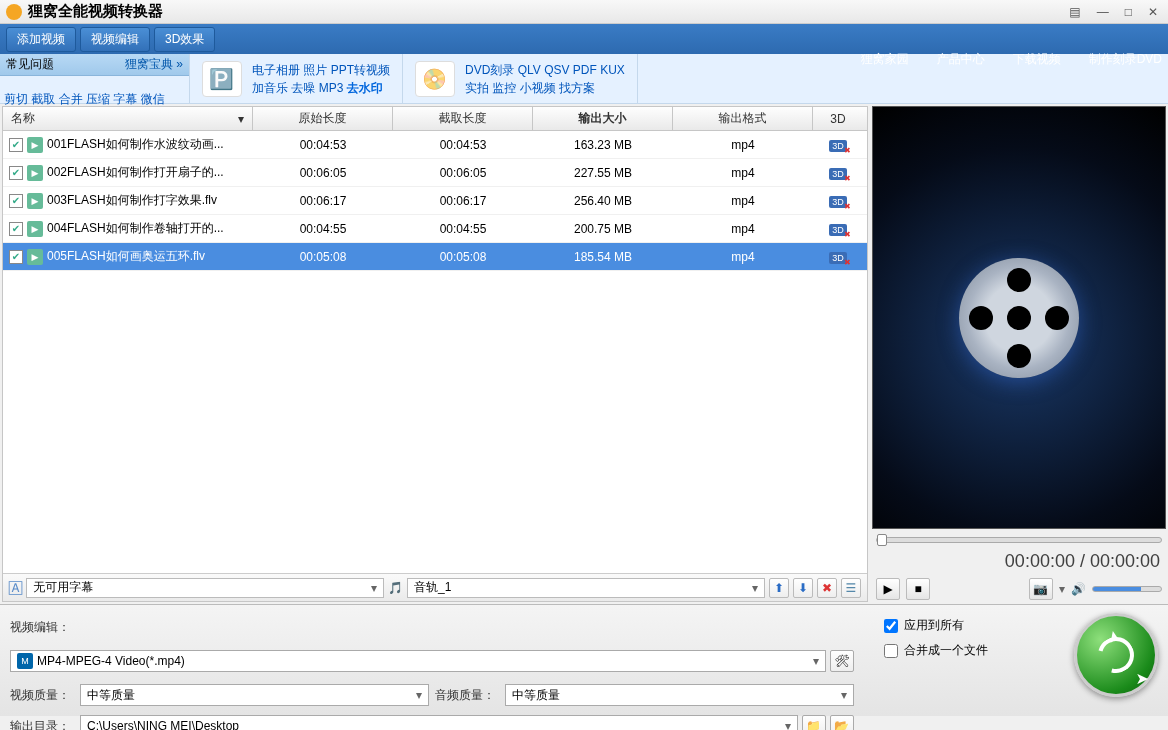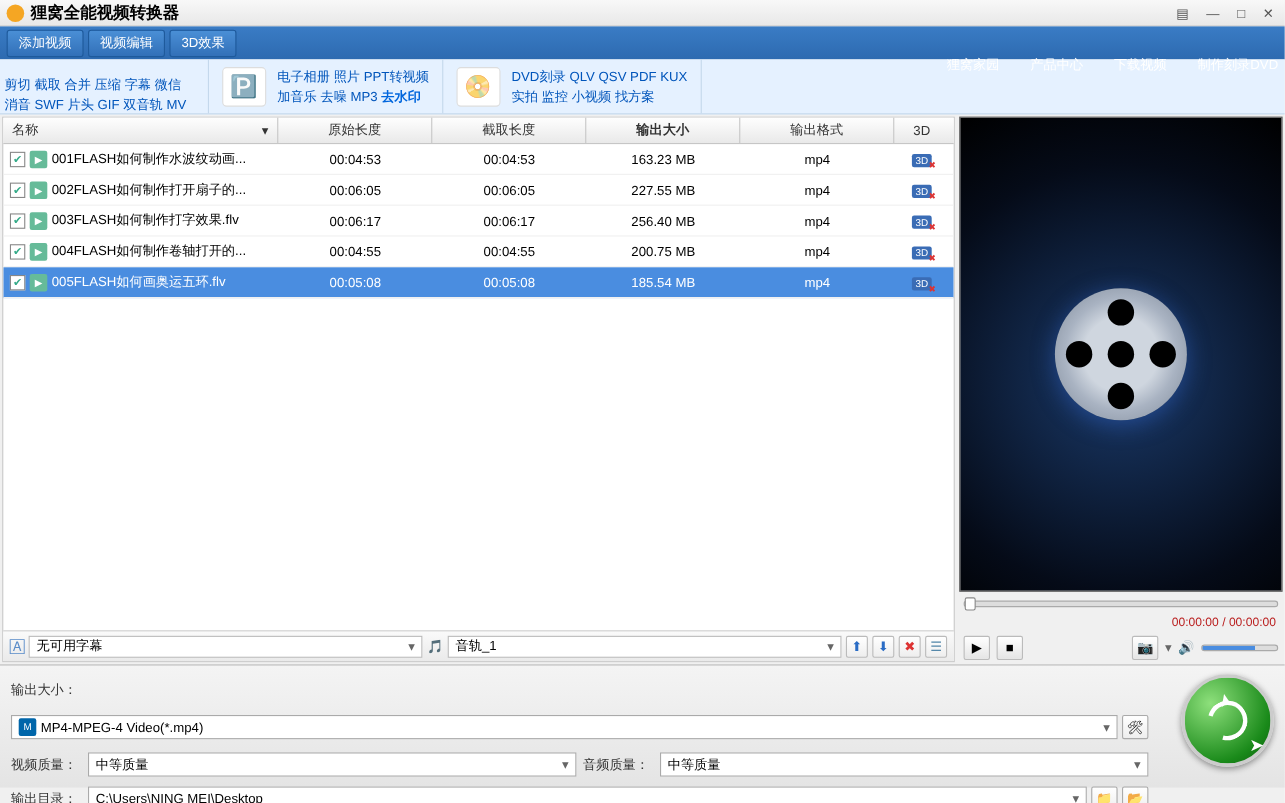--- a/index.html
+++ b/index.html
@@ -61,21 +61,21 @@
 .preview .reel { width: 120px; height: 120px; border-radius: 60px; background: radial-gradient(circle,#cfd6df 40%,#a9b3c2 60%,#7a8594); position: relative; box-shadow: 0 4px 20px rgba(50,100,200,.5); }
 .preview .reel .hole { width: 24px; height: 24px; border-radius: 12px; background: #000; position: absolute; }
 .preview .reel .h1 { top: 10px; left: 48px; }
 .preview .reel .h2 { top: 48px; left: 10px; }
 .preview .reel .h3 { top: 48px; right: 10px; }
 .preview .reel .h4 { bottom: 10px; left: 48px; }
 .preview .reel .h5 { top: 48px; left: 48px; }
 .seekbar { height: 14px; display: flex; align-items: center; padding: 0 4px; }
 .seekbar .track { flex: 1; height: 6px; background: #ddd; border: 1px solid #aaa; border-radius: 3px; position: relative; }
 .seekbar .thumb { width: 10px; height: 12px; background: #fff; border: 1px solid #888; border-radius: 2px; position: absolute; left: 0; top: -4px; }
-.timebar { text-align: right; color: #b91c1c; font-size: 11px; padding-right: 6px; }
+.timebar { text-align: right; color: #404040; font-size: 18px; padding-right: 6px; }
 .playctrls { height: 26px; display: flex; align-items: center; gap: 6px; padding: 0 4px; }
 .playctrls .pb { width: 24px; height: 22px; border: 1px solid #bbb; background: linear-gradient(#fff,#e5e5e5); display: flex; align-items: center; justify-content: center; cursor: pointer; border-radius: 2px; }
 .playctrls .vol { width: 70px; height: 6px; background: linear-gradient(to right,#4a8de0 70%,#ddd 70%); border: 1px solid #aaa; border-radius: 3px; }
 
 .footer { height: 112px; background: linear-gradient(#f4f4f4, #e4e4e4); border-top: 1px solid #bbb; display: flex; padding: 8px 10px; gap: 30px; }
 .footer .col1 { flex: 1; display: grid; grid-template-columns: 64px 1fr 64px 1fr; grid-template-rows: 28px 28px 28px; gap: 6px 6px; align-items: center; }
 .footer .lbl { color: #333; text-align: right; padding-right: 4px; }
 .footer .fsel { height: 22px; border: 1px solid #aaa; background: #fff; display: flex; align-items: center; padding: 0 6px; cursor: pointer; }
 .footer .fsel .drop { margin-left: auto; color: #666; }
 .footer .fsel .ic { width: 16px; height: 16px; background: #06a; margin-right: 4px; display:inline-flex; color:#fff; font-size:9px; align-items:center; justify-content:center; border-radius:2px;}
@@ -115,20 +115,24 @@
   <div class="links">
     <a>狸窝家园</a>
     <a>产品中心</a>
     <a>下载视频</a>
     <a>制作刻录DVD</a>
   </div>
 </div>
 
 <div class="features">
   <div class="faq">
+    <div class="hdr">
+      <span>常见问题</span>
+      <a>狸窝宝典 »</a>
+    </div>
     <div class="body">
       <div>剪切 截取 合并 压缩 字幕 微信</div>
       <div>消音 SWF 片头 GIF 双音轨 MV</div>
     </div>
   </div>
   <div class="group">
     <div class="icon" style="background:#fff;border:1px solid #ddd;">🅿️</div>
     <div class="txt">
       <div>电子相册 照片 PPT转视频</div>
       <div><span>加音乐 去噪 MP3 </span><span class="bold">去水印</span></div>
@@ -259,21 +263,21 @@
       <div class="pb">📷</div>
       <span style="color:#666;">▾</span>
       <span style="color:#3a7cc5;">🔊</span>
       <div class="vol"></div>
     </div>
   </div>
 </div>
 
 <div class="footer">
   <div class="col1">
-    <div class="lbl">输出大小：</div>
+    <div class="lbl">视频编辑：</div>
     <div class="row-pres">
       <div class="fsel">
           <span class="ic">M</span>
           <span>MP4-MPEG-4 Video(*.mp4)</span>
           <span class="drop">▾</span>
         </div>
       <div class="tiny">🛠</div>
     </div>
 
     <div class="lbl">视频质量：</div>
@@ -291,18 +295,28 @@
     <div class="row-out">
       <div class="fsel">
           <span>C:\Users\NING MEI\Desktop</span>
           <span class="drop">▾</span>
         </div>
       <div class="tiny" style="color:#d8a038;">📁</div>
       <div class="tiny" style="color:#3a7cc5;">📂</div>
     </div>
   </div>
 
+  <div class="col2">
+    <label>
+        <input type="checkbox" checked="" style="">
+        <span>应用到所有</span>
+      </label>
+    <label>
+        <input type="checkbox" style="">
+        <span>合并成一个文件</span>
+      </label>
+  </div>
 
   <div class="bigbtn">
     <div class="arrow"></div>
     <span class="cursor">➤</span>
   </div>
 </div>
 
 </body></html>

